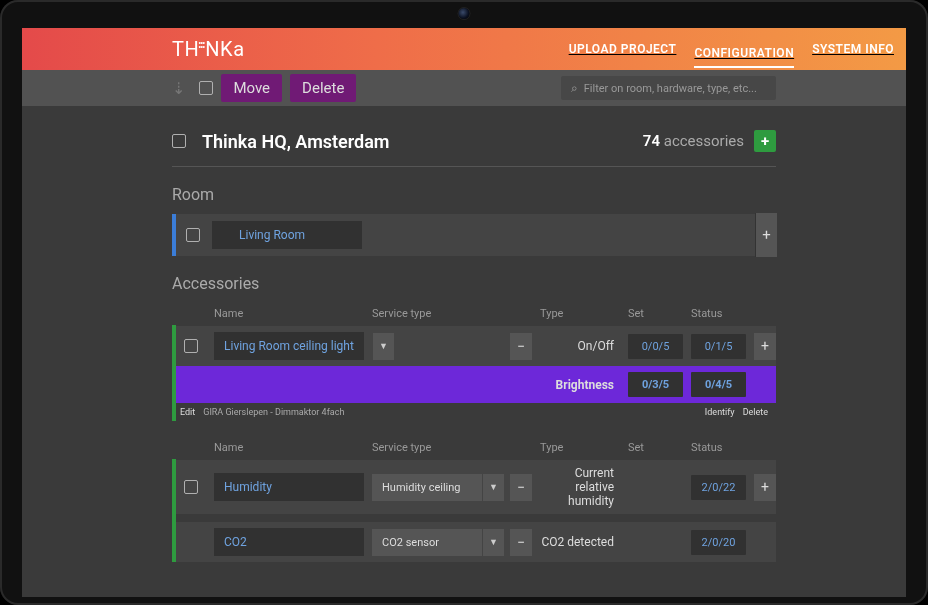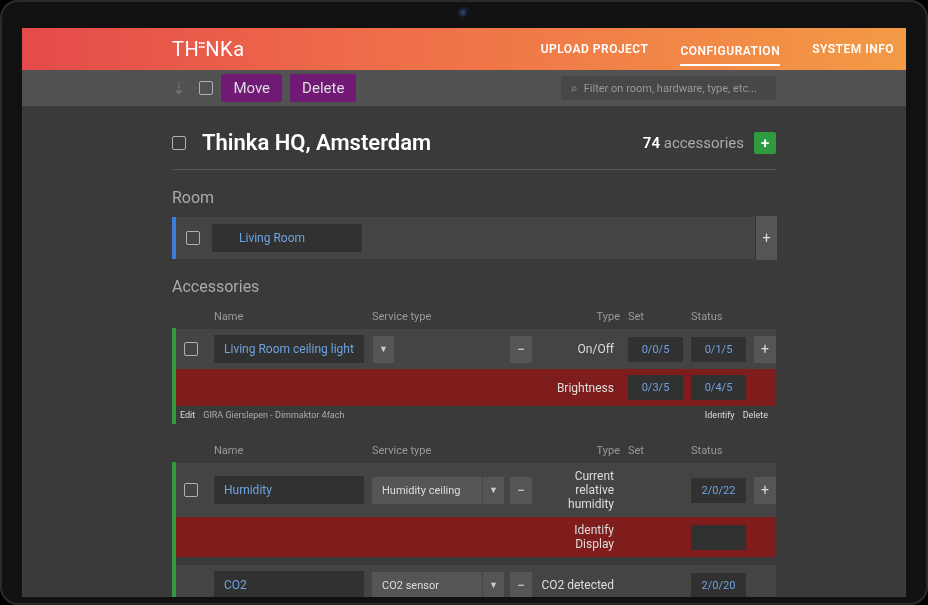--- a/index.html
+++ b/index.html
@@ -26,21 +26,21 @@
 
 .hdr {
   height: 42px;
   background: linear-gradient(90deg, #e44a4a 0%, #ef6d49 40%, #f39a45 100%);
   display: flex; align-items: center;
   padding: 0 12px 0 150px;
   position: relative;
 }
 .logo { color: #fff; font-weight: 400; font-size: 20px; letter-spacing: 0.5px; display: flex; align-items: flex-end; }
 .logo-dots { display: inline-block; margin: 0 1px 12px -1px; line-height: 4px; letter-spacing: -1px; font-size: 9px; }
-.nav { margin-left: auto; display: flex; gap: 32px; align-items: center; }
+.nav { margin-left: auto; display: flex; gap: 18px; align-items: flex-end; text-decoration: underline; }
 .nav-item { color: #fff; font-size: 12px; font-weight: 600; letter-spacing: 0.5px; padding: 12px 0; cursor: pointer; }
 .nav-item.active { border-bottom: 2px solid #fff; padding-bottom: 6px; }
 
 
 .toolbar {
   background: #525252; height: 36px; display: flex; align-items: center;
   padding: 0 0 0 150px; gap: 8px;
 }
 .arrow-down { color: #777; font-size: 16px; margin-right: 6px; }
 .chk { width: 14px; height: 14px; border: 1.5px solid #b0b0b0; border-radius: 2px; background: transparent; cursor: pointer; flex-shrink: 0; }
@@ -48,21 +48,21 @@
 .search-wrap { margin-left: auto; margin-right: 130px; display: flex; align-items: center; background: #474747; padding: 5px 10px; width: 215px; border-radius: 2px; }
 .search-icon { color: #999; font-size: 12px; margin-right: 6px; }
 .search-input { background: transparent; border: none; color: #ccc; font-size: 11px; outline: none; width: 100%; }
 .search-input::placeholder { color: #999; }
 
 
 .content { padding: 0 130px 0 150px; }
 
 
 .title-row { display: flex; align-items: center; padding: 24px 0 14px 0; gap: 16px; }
-.title { color: #fff; font-size: 22px; font-weight: 400; }
+.title { color: #fff; font-size: 18px; font-weight: 400; }
 .title strong { font-weight: 600; }
 .title-right { margin-left: auto; display: flex; align-items: center; gap: 10px; color: #aaa; font-size: 15px; }
 .title-right .count { color: #fff; font-weight: 600; }
 .btn-add { width: 22px; height: 22px; background: #2e9b3f; color: #fff; border: none; font-size: 15px; font-weight: 700; border-radius: 2px; cursor: pointer; display: flex; align-items: center; justify-content: center; }
 .hr { border: none; border-top: 1px solid #555; }
 
 
 .sec-label { color: #aaa; font-size: 16px; padding: 18px 0 10px 0; }
 
 
@@ -85,29 +85,29 @@
 .acc-row .chk-cell { display: flex; justify-content: center; }
 .acc-row .text-input { width: 100%; }
 .select-wrap { display: flex; }
 .select { background: #555; color: #ddd; border: none; padding: 7px 10px; font-size: 11px; flex: 1; text-align: left; cursor: pointer; }
 .sel-caret { width: 22px; background: #555; border-left: 1px solid #444; color: #ccc; display: flex; align-items: center; justify-content: center; font-size: 9px; cursor: pointer; }
 .minus { width: 22px; height: 27px; background: #555; border: none; color: #ddd; font-size: 14px; margin-left: 6px; cursor: pointer; }
 .type-cell { color: #ddd; font-size: 12px; text-align: right; padding-right: 6px; }
 .addr { background: #313131; color: #6fa3e0; font-size: 11px; padding: 6px 0; text-align: center; border-radius: 1px; }
 .empty-addr { background: #313131; height: 25px; }
 .side-add { width: 22px; height: 27px; background: #555; border: none; color: #ddd; font-size: 14px; cursor: pointer; }
-.acc-subrow { background: #7f1d1d; padding: 6px 0 6px 8px; }
+.acc-subrow { background: #6d28d9; padding: 6px 0 6px 8px; font-weight: bold; }
 .acc-footer { background: #3a3a3a; display: flex; align-items: center; padding: 4px 8px 4px 8px; font-size: 9px; color: #bbb; gap: 8px; }
 .acc-footer .link { color: #ddd; cursor: pointer; }
 .acc-footer .device { color: #aaa; }
 .acc-footer .right { margin-left: auto; display: flex; gap: 8px; }
 
 
 .acc-row.sub { background: #444; }
-.h-right { text-align: right; }
+.h-right { }
 </style>
 </head>
 <body>
 
 <div class="tablet">
   <div class="camera"></div>
   <div class="screen">
 
     <div class="hdr">
       <div class="logo">
@@ -222,29 +222,20 @@
               <button class="select">Humidity ceiling</button>
               <span class="sel-caret">▼</span>
             </span>
             <button class="minus">−</button>
           </span>
           <span class="type-cell">Current relative humidity</span>
           <span></span>
           <span class="addr">2/0/22</span>
           <button class="side-add">+</button>
         </div>
-        <div class="acc-subrow">
-          <span></span>
-            <span></span>
-            <span></span>
-          <span class="type-cell">Identify Display</span>
-          <span></span>
-          <span class="empty-addr"></span>
-          <span></span>
-        </div>
 
         <div class="acc-row sub" style="margin-top:8px">
           <span class="chk-cell"></span>
           <input class="text-input" value="CO2" style="">
           <span style="display:flex">
             <span class="select-wrap" style="flex:1">
               <button class="select">CO2 sensor</button>
               <span class="sel-caret">▼</span>
             </span>
             <button class="minus">−</button>

